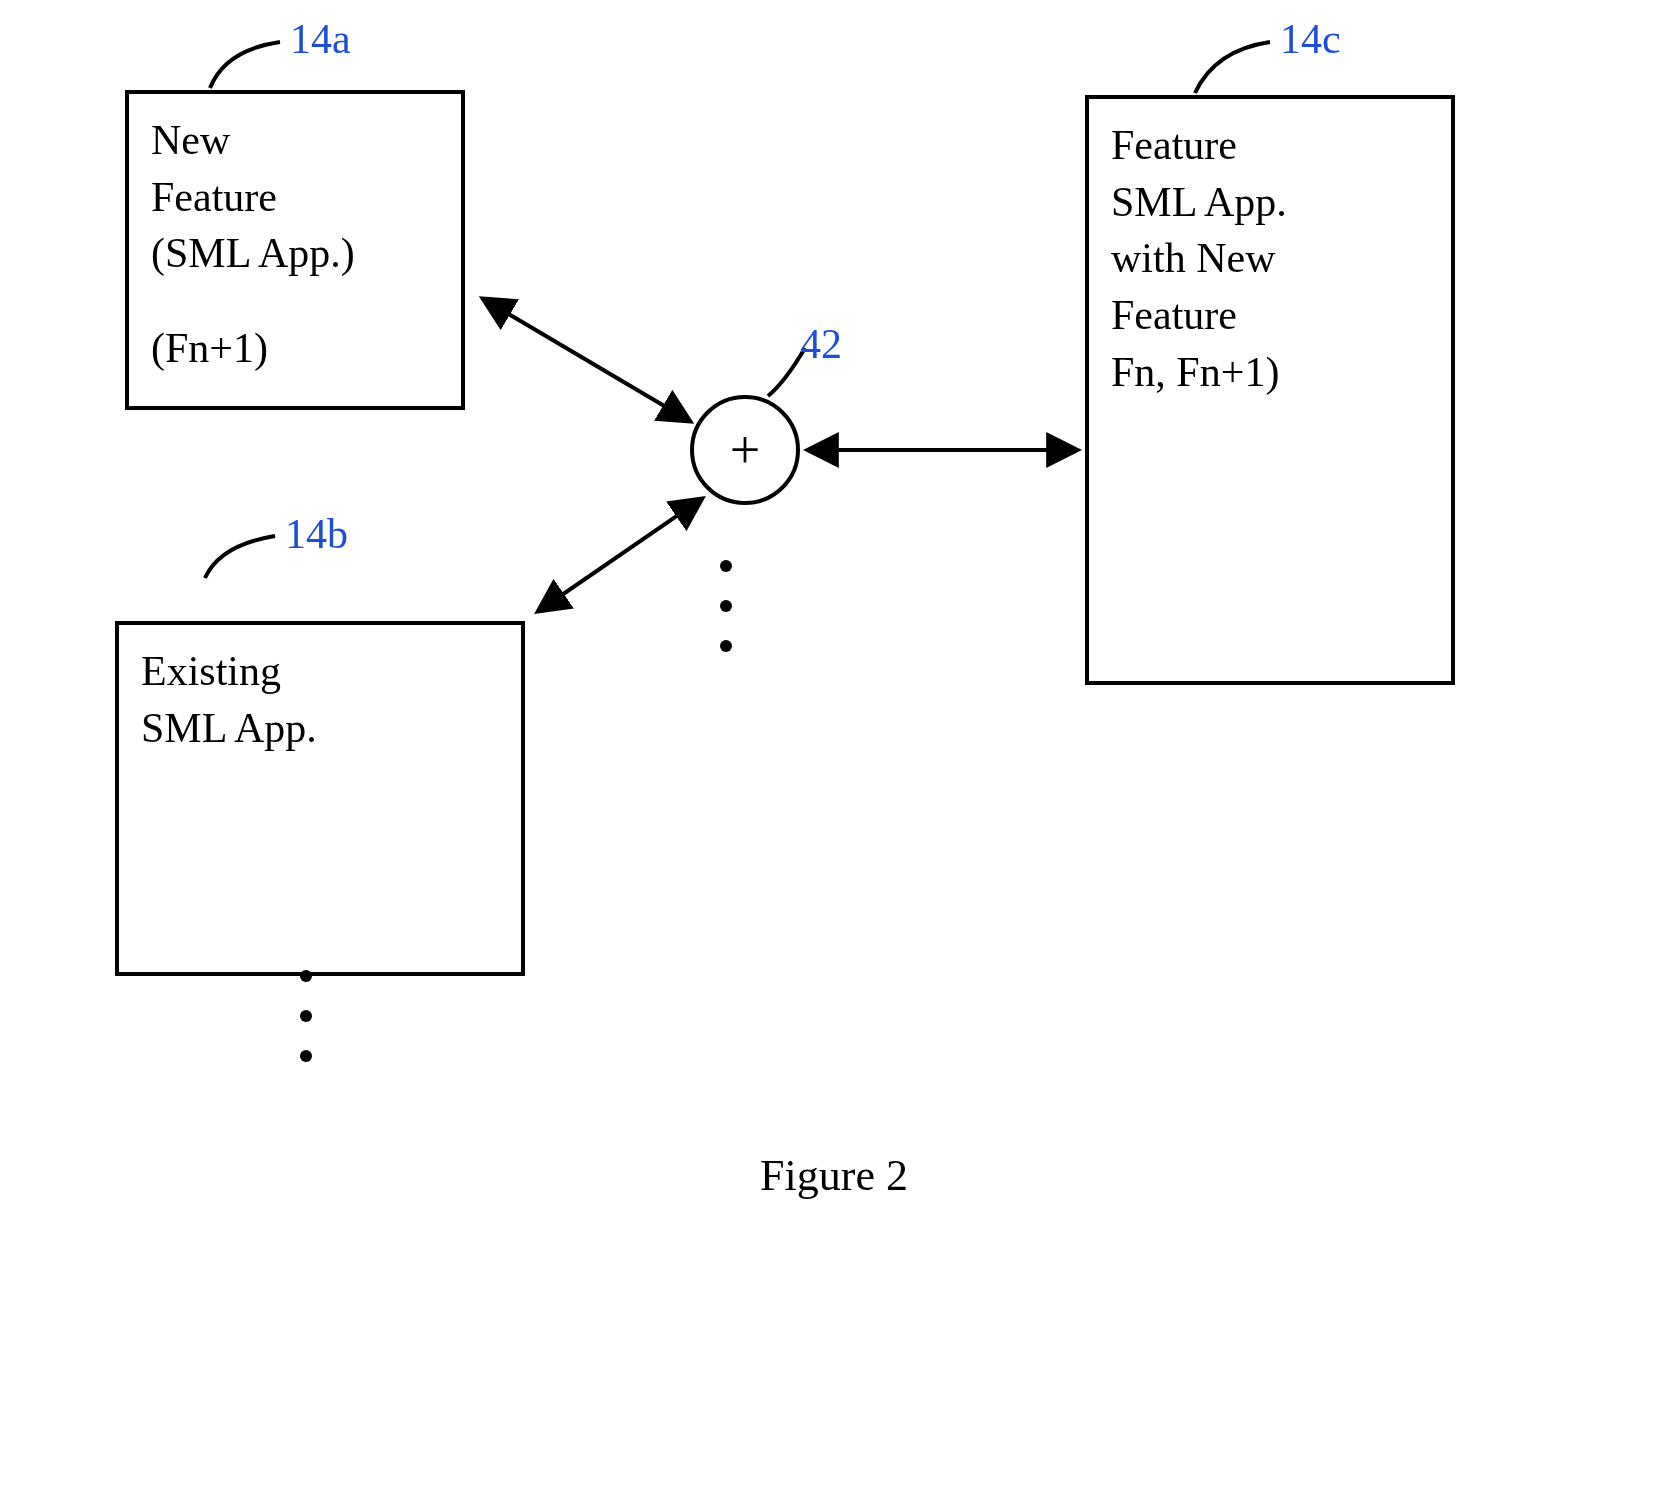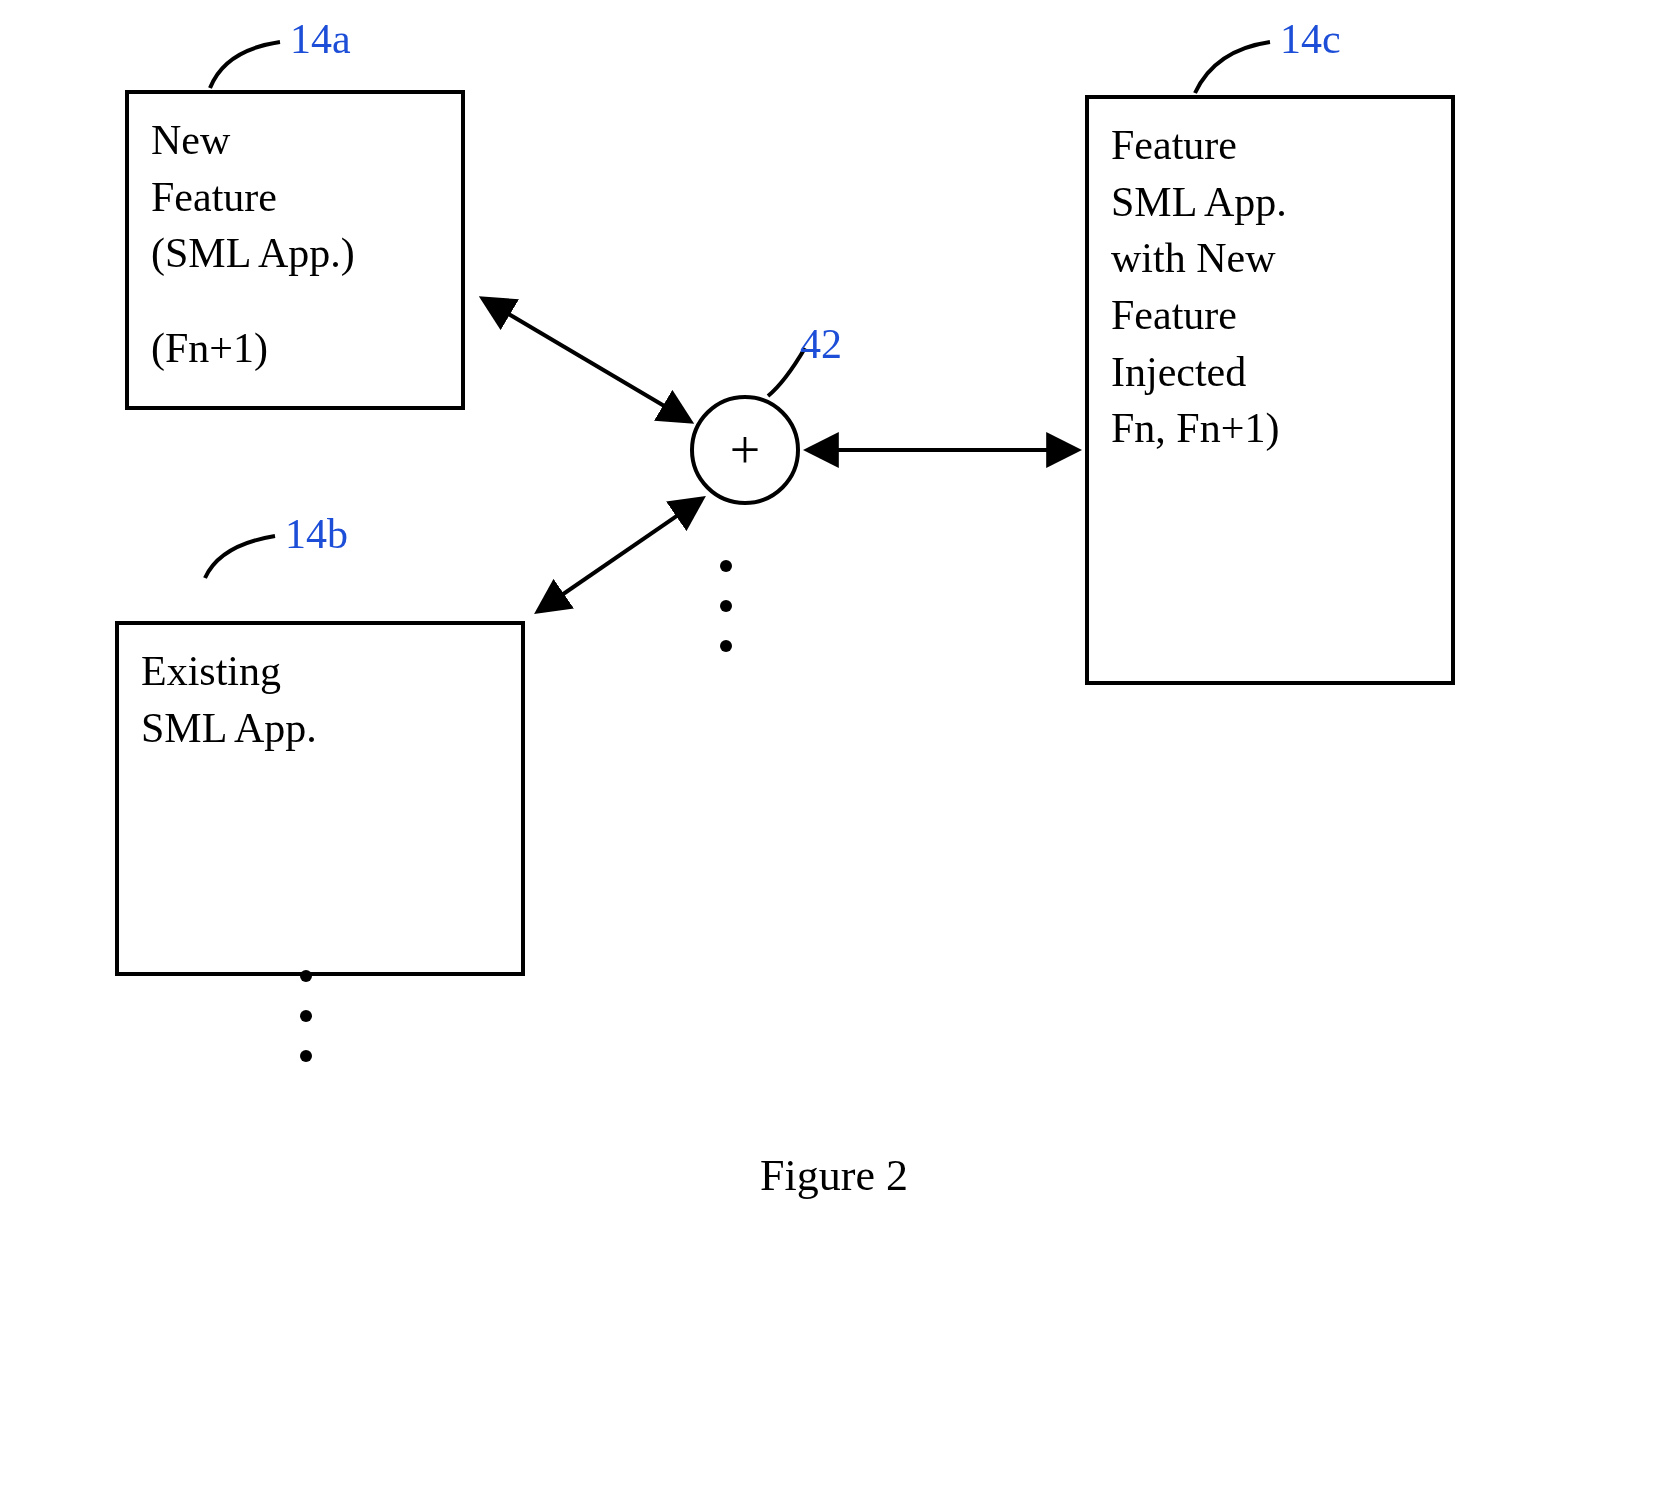--- a/index.html
+++ b/index.html
@@ -95,21 +95,20 @@
   <div>SML App.</div>
   <div style="height:52px"></div>
 </div>
 
 <div class="ref-label ref-14c">14c</div>
 <div class="box box-c">
   <div>Feature</div>
   <div>SML App.</div>
   <div>with New</div>
   <div>Feature</div>
-  <div>Injected</div>
   <div>Fn, Fn+1)</div>
 </div>
 
 <div class="ref-label ref-42">42</div>
 <div class="circle">
   <span>+</span>
 </div>
 
 <div class="dot" style="left:720px; top:560px;"></div>
 <div class="dot" style="left:720px; top:600px;"></div>

